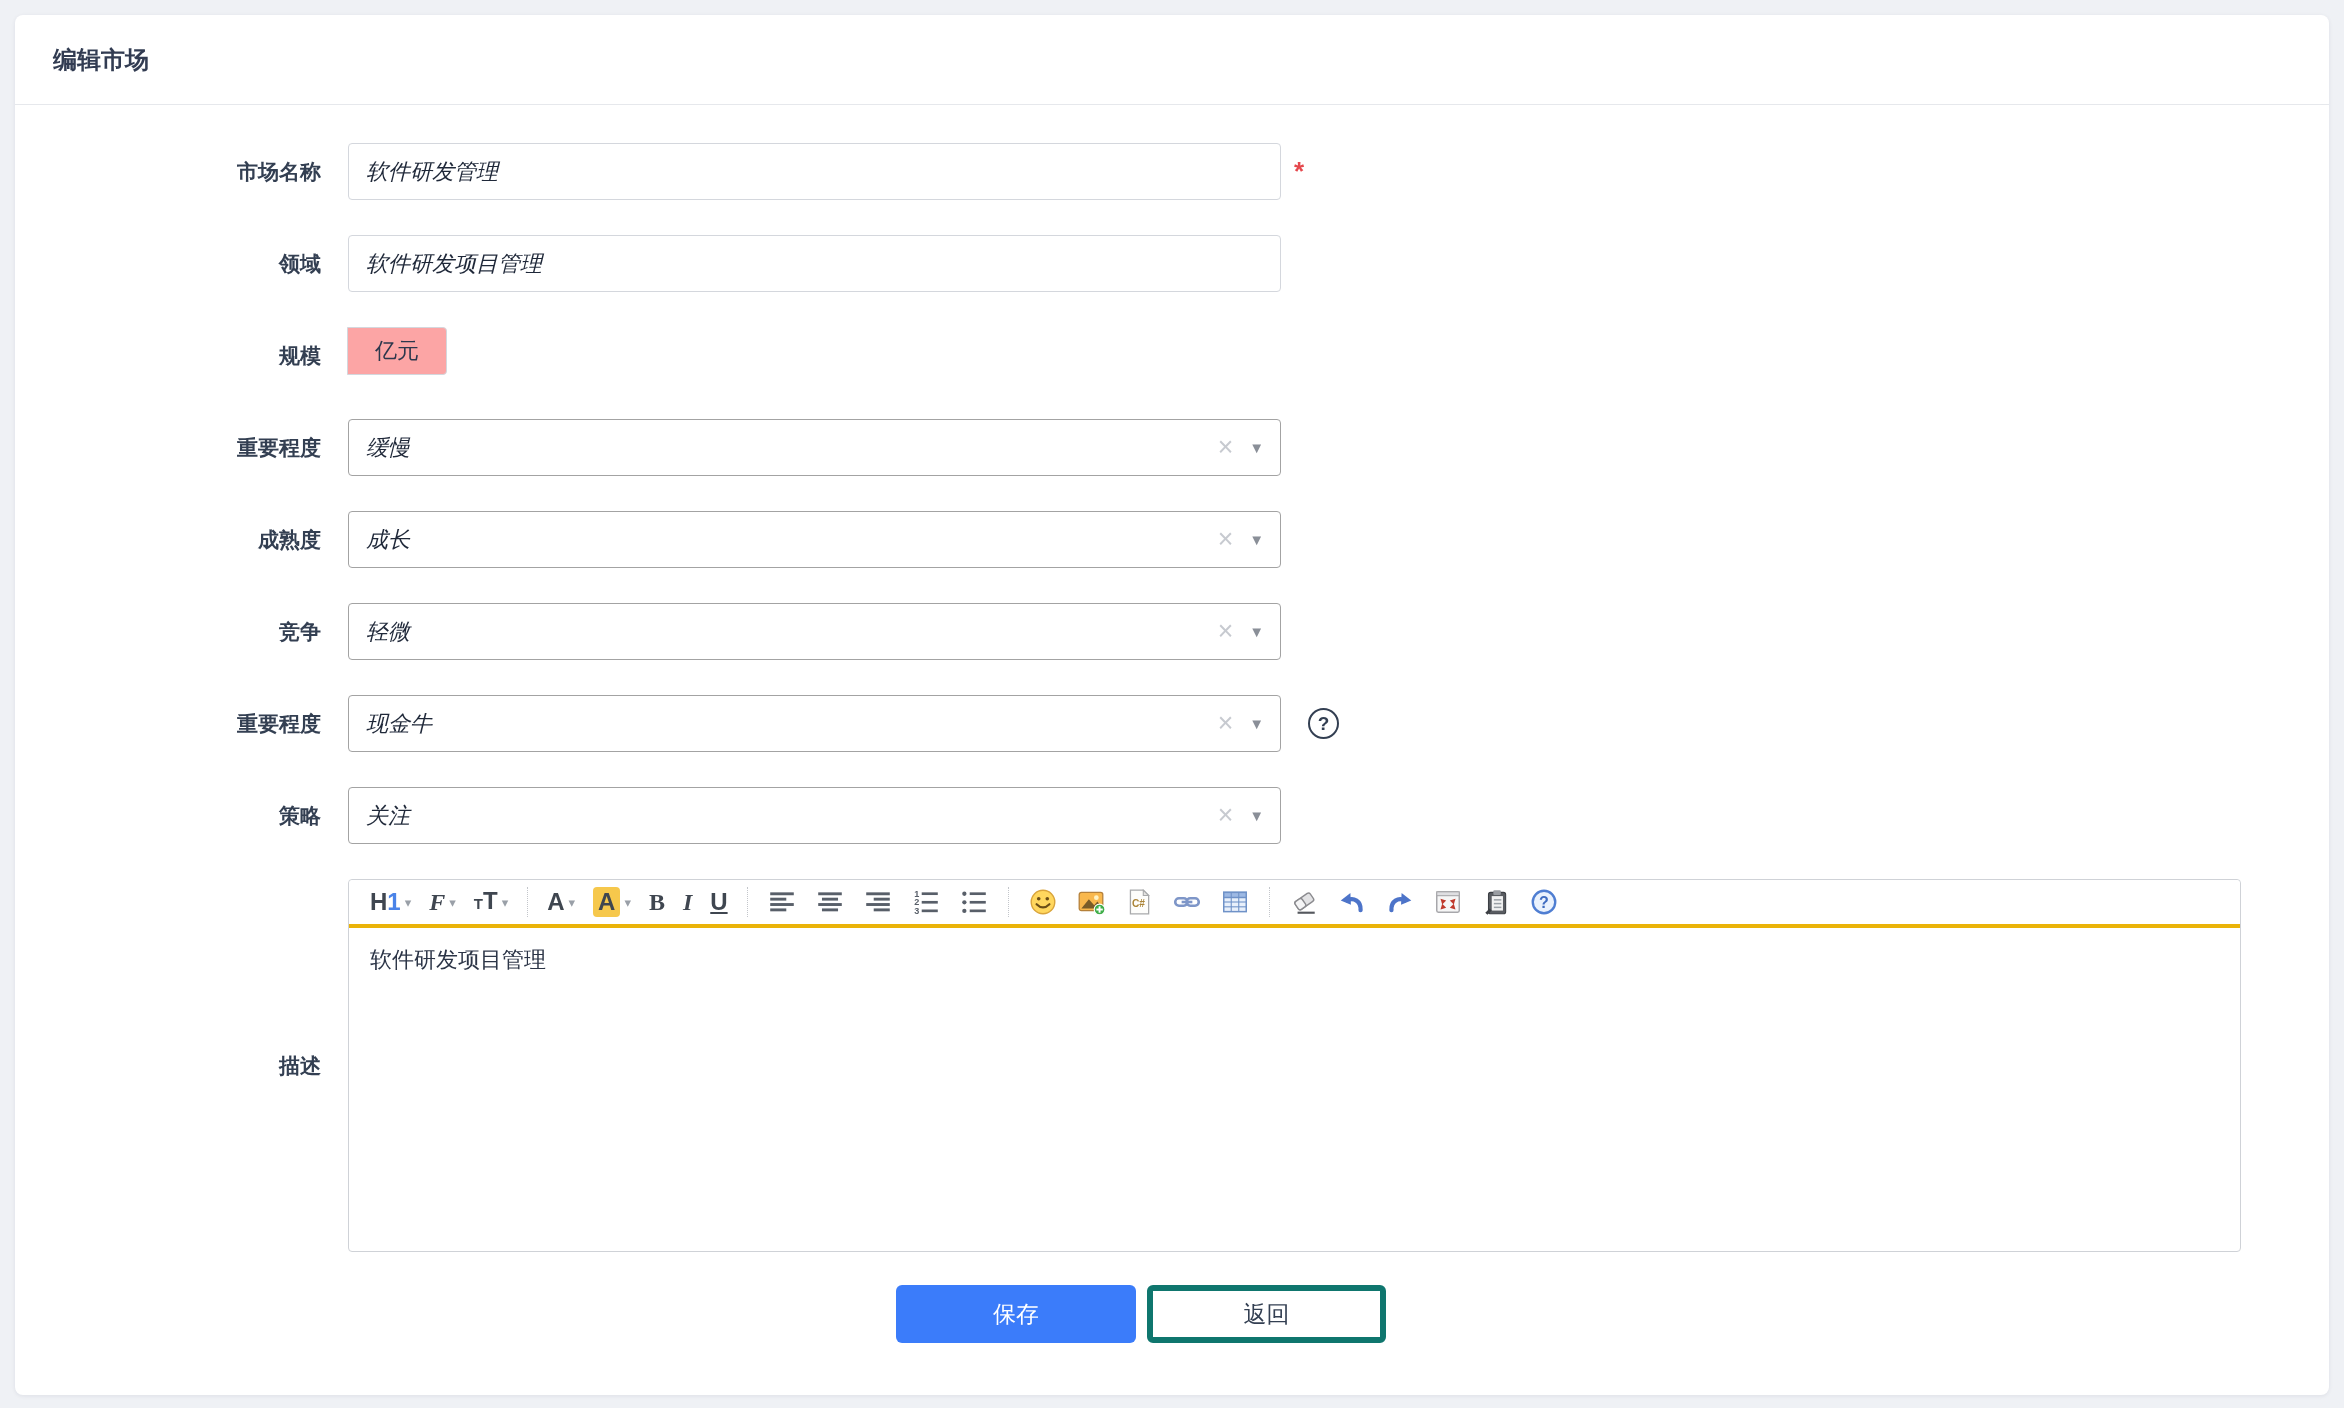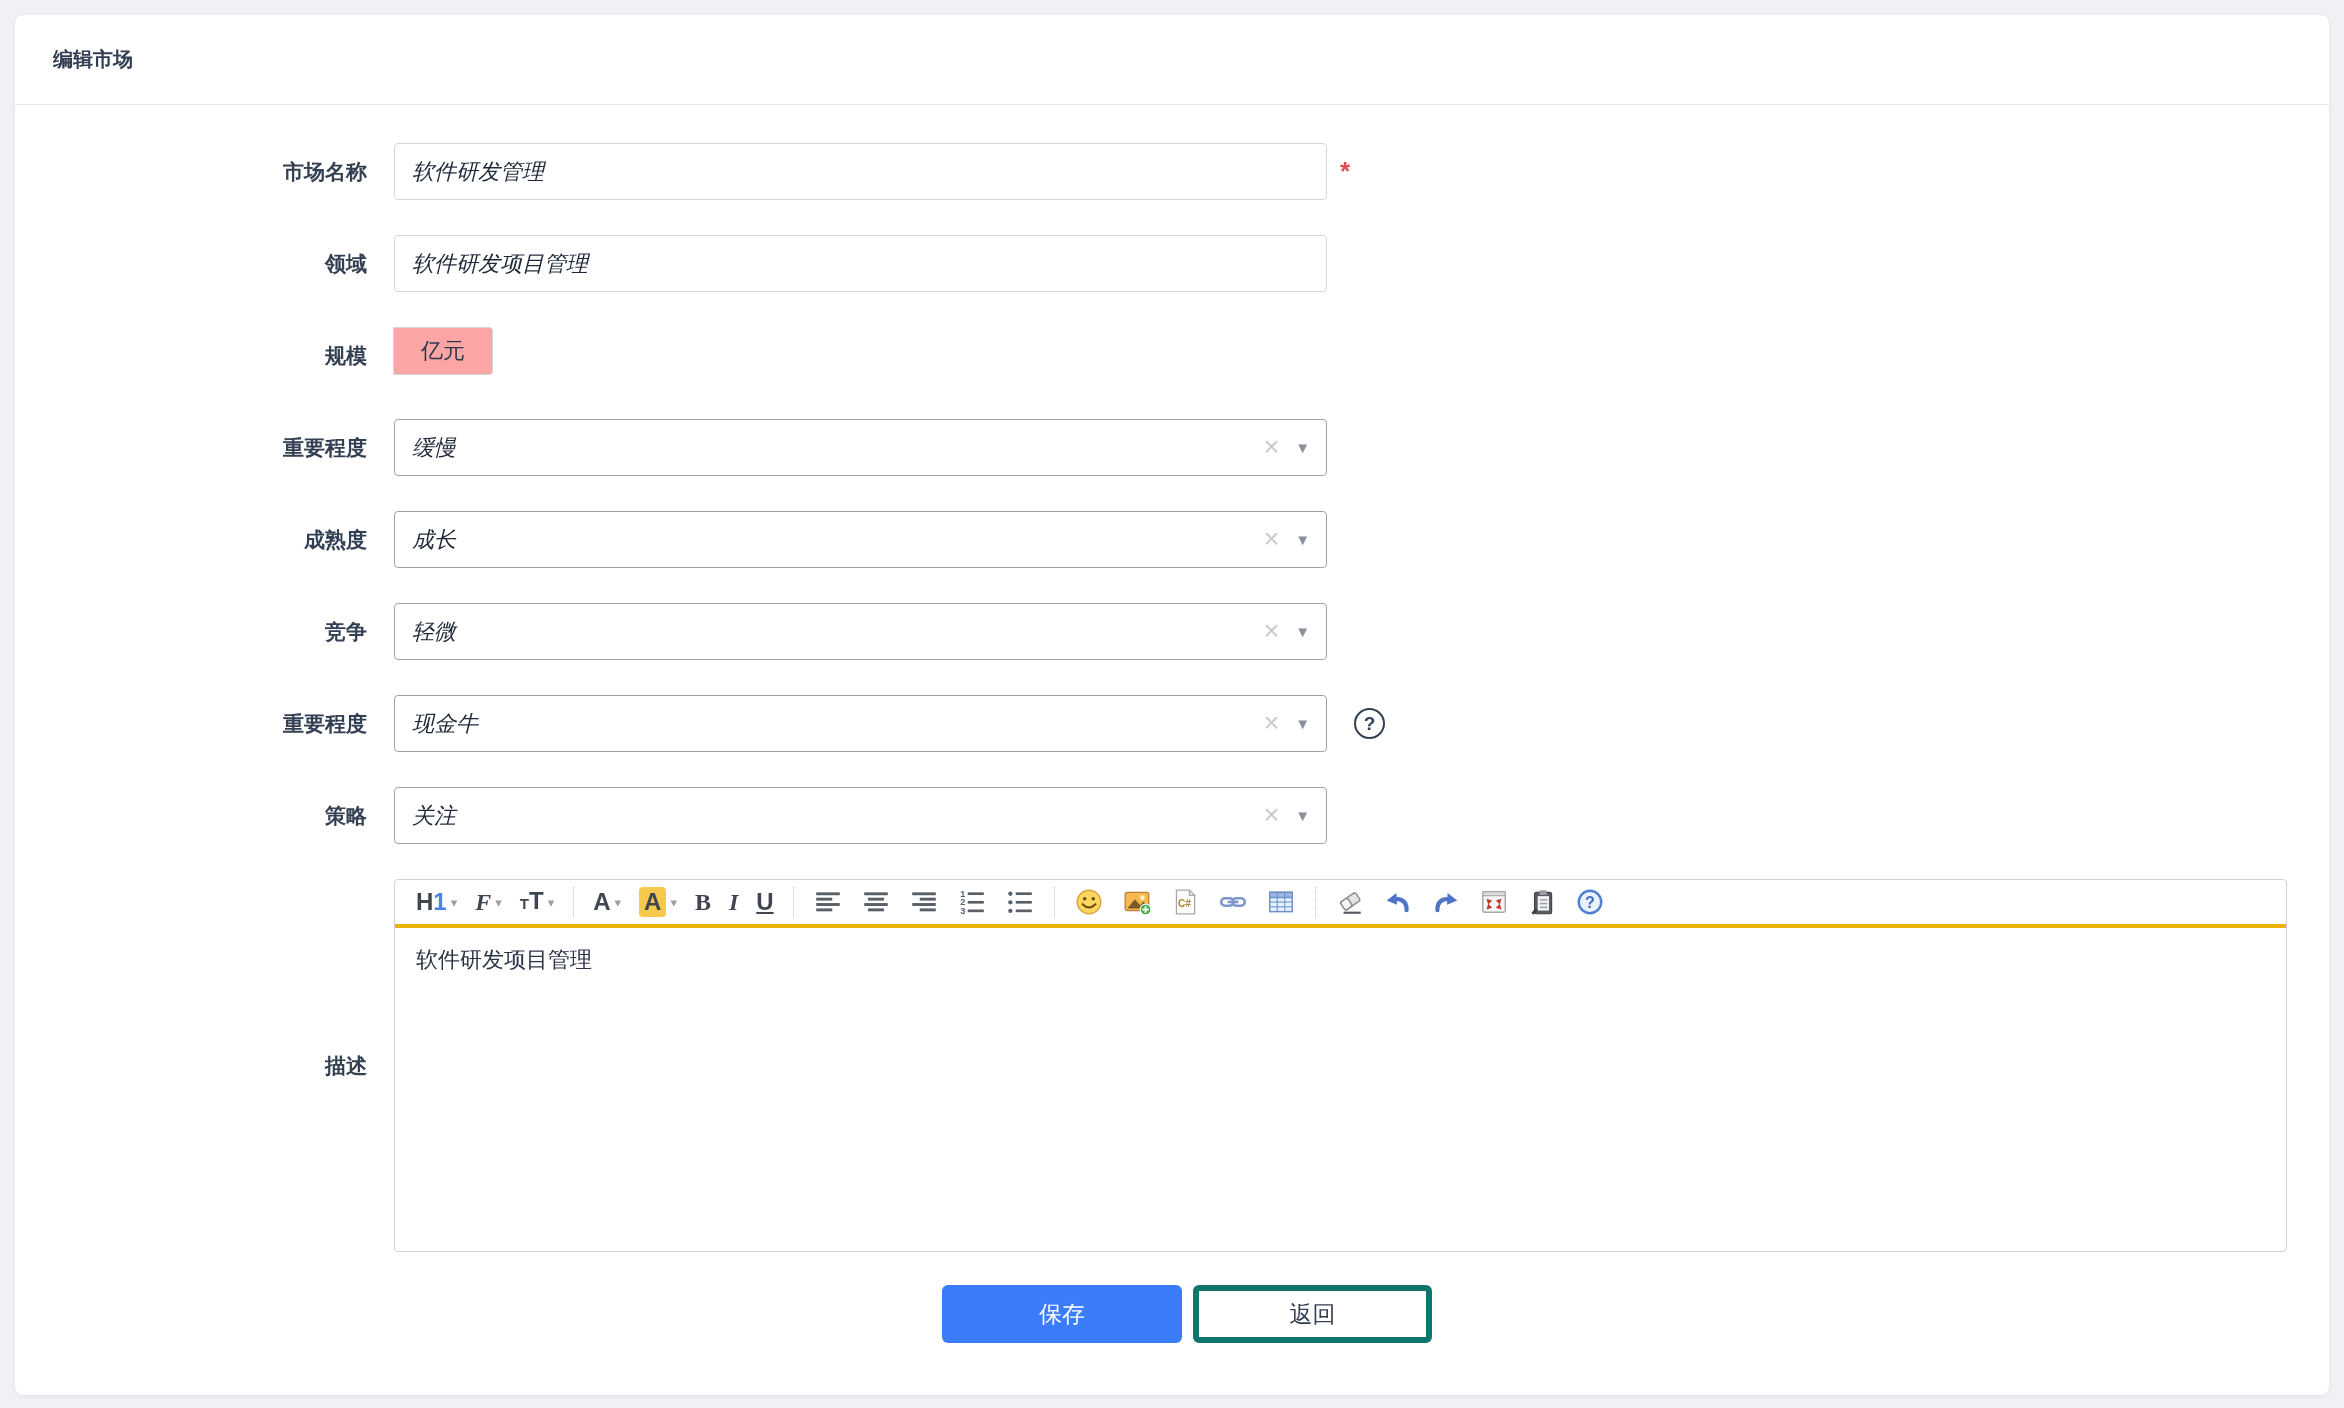--- a/index.html
+++ b/index.html
@@ -11,23 +11,23 @@
   }
   .panel {
     position:absolute; left:15px; top:15px;
     width:2314px; height:1380px;
     background:#ffffff; border-radius:8px;
     box-shadow:0 1px 4px rgba(20,30,60,.08);
   }
   .panel-header {
     height:90px; display:flex; align-items:center;
     padding:0 38px; border-bottom:1px solid #e6e8ec;
-    font-size:20px; font-weight:bold; color:#323c52;
-  }
-  .form { padding-top:38px;padding-left:46px; }
+    font-size:24px; font-weight:bold; color:#323c52;
+  }
+  .form { padding-top:38px; }
   .row { display:flex; align-items:flex-start; margin-bottom:35px; }
   .lbl {
     width:333px; padding-right:27px; text-align:right;
     font-weight:bold; font-size:21px; color:#333f52; line-height:57px;
     flex:none;
   }
   .txt {
     width:933px; height:57px; border:1px solid #d4d7dd; border-radius:4px;
     padding:0 17px; font-size:22px; color:#1f2839;
     font-family:"Liberation Sans","DejaVu Sans",sans-serif;

